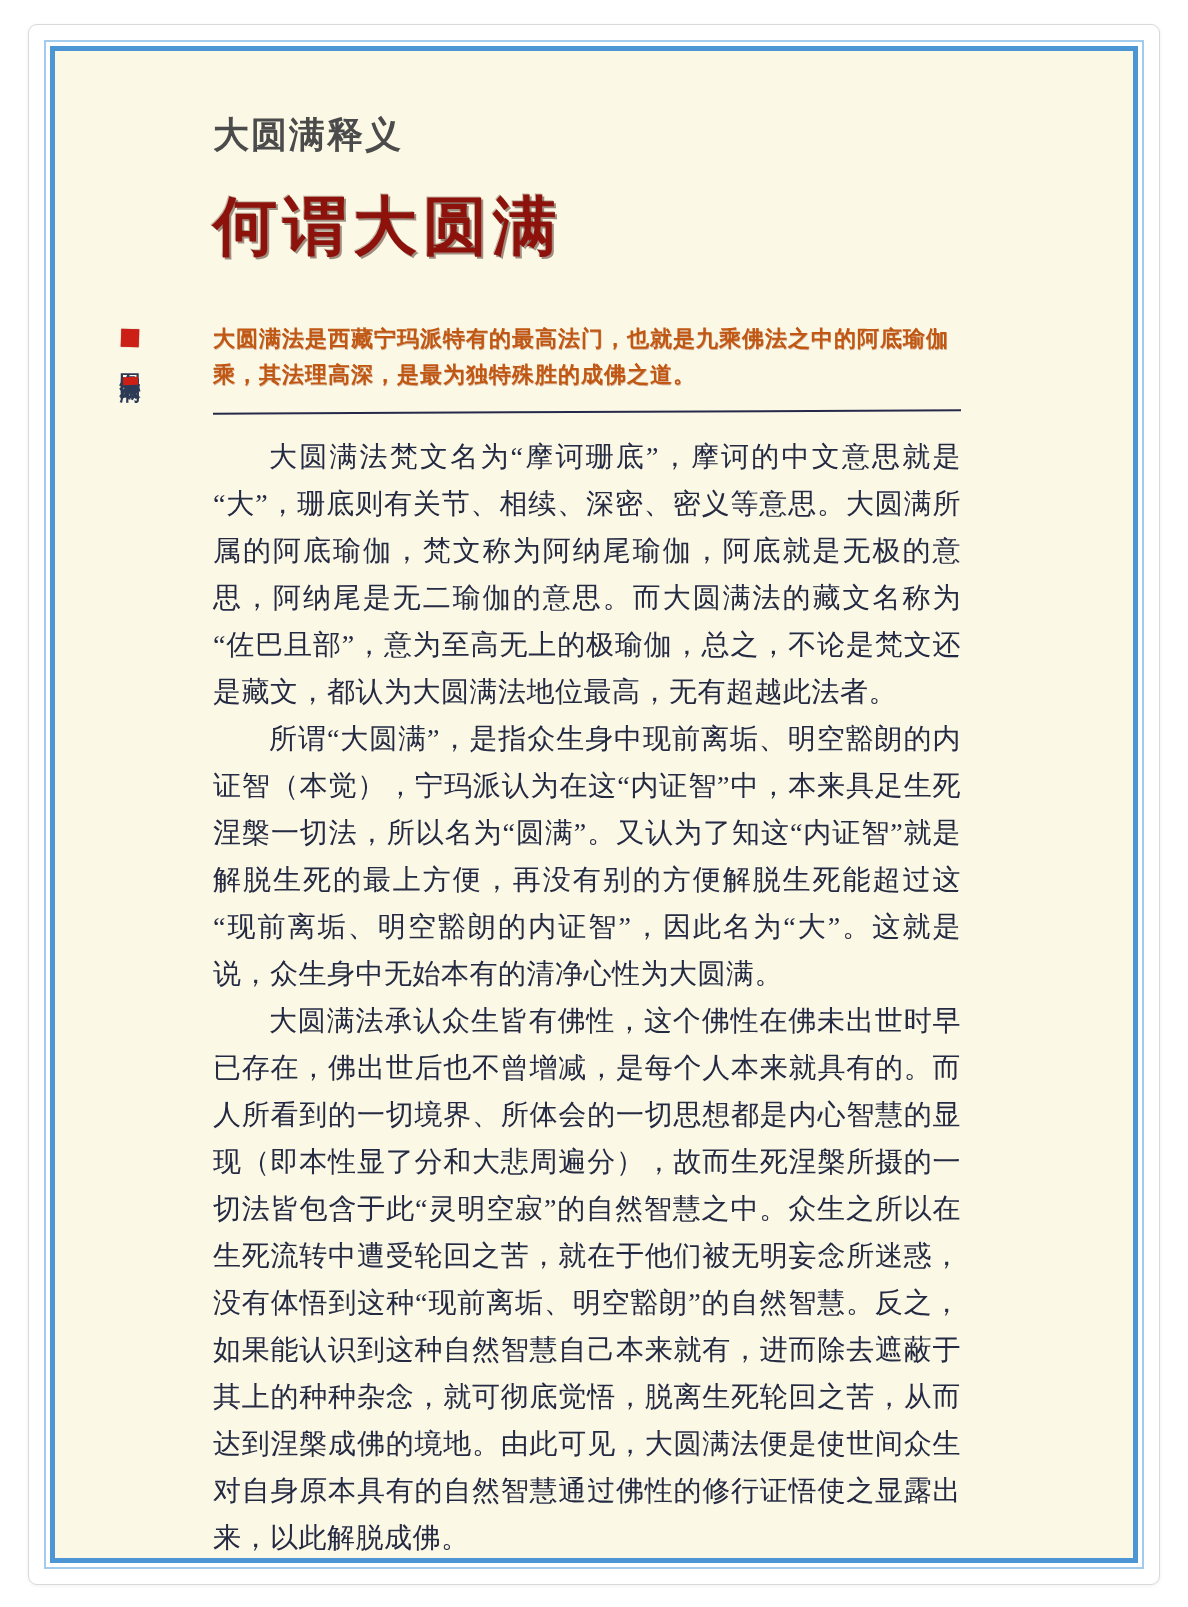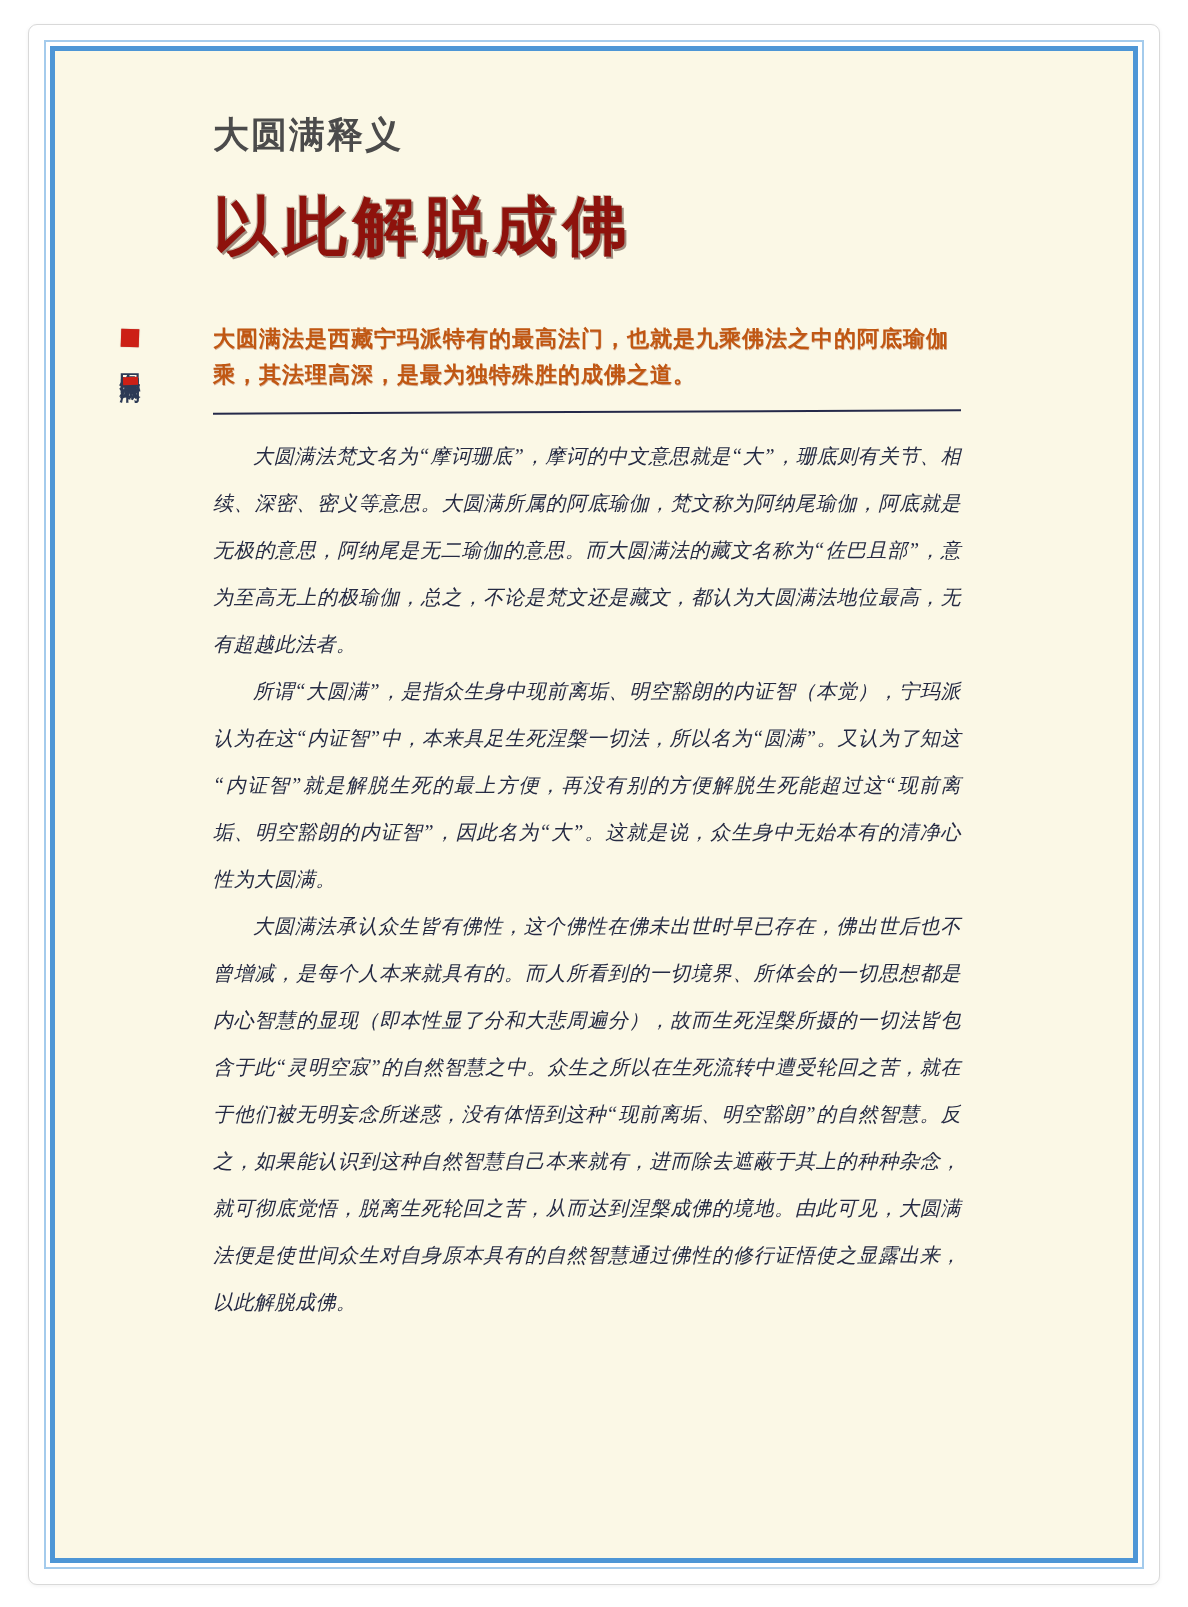--- a/index.html
+++ b/index.html
@@ -114,46 +114,45 @@
     margin-top:18px;
     width:100%;
     height:0;
     border-top:2.5px solid var(--divider-navy);
     transform:rotate(-0.25deg);
   }
   .body-text{
     margin-top:20px;
   }
   .body-text p{
-    font-size:20px;
+    font-size:28px;
     line-height:47px;
     color:var(--ink);
     text-align:justify;
     text-indent:2em;
     letter-spacing:0.5px;
-    font-style:italic;
   }
 </style>
 </head>
 <body>
 
 <div class="card">
   <div class="frame-outer">
     <div class="frame-inner">
       <div class="page">
 
         <div class="series-strip">
           <div class="series-marker"></div>
           <div class="series-label">图解大圆满</div>
           <div class="series-marker-bottom"></div>
         </div>
 
         <div class="content">
           <div class="kicker">大圆满释义</div>
-          <div class="main-title">以此解脱成佛</div>
+          <div class="main-title">何谓大圆满</div>
           <div class="intro">大圆满法是西藏宁玛派特有的最高法门，也就是九乘佛法之中的阿底瑜伽乘，其法理高深，是最为独特殊胜的成佛之道。</div>
           <div class="divider"></div>
           <div class="body-text">
               <p>大圆满法梵文名为“摩诃珊底”，摩诃的中文意思就是“大”，珊底则有关节、相续、深密、密义等意思。大圆满所属的阿底瑜伽，梵文称为阿纳尾瑜伽，阿底就是无极的意思，阿纳尾是无二瑜伽的意思。而大圆满法的藏文名称为“佐巴且部”，意为至高无上的极瑜伽，总之，不论是梵文还是藏文，都认为大圆满法地位最高，无有超越此法者。</p>
               <p>所谓“大圆满”，是指众生身中现前离垢、明空豁朗的内证智（本觉），宁玛派认为在这“内证智”中，本来具足生死涅槃一切法，所以名为“圆满”。又认为了知这“内证智”就是解脱生死的最上方便，再没有别的方便解脱生死能超过这“现前离垢、明空豁朗的内证智”，因此名为“大”。这就是说，众生身中无始本有的清净心性为大圆满。</p>
               <p>大圆满法承认众生皆有佛性，这个佛性在佛未出世时早已存在，佛出世后也不曾增减，是每个人本来就具有的。而人所看到的一切境界、所体会的一切思想都是内心智慧的显现（即本性显了分和大悲周遍分），故而生死涅槃所摄的一切法皆包含于此“灵明空寂”的自然智慧之中。众生之所以在生死流转中遭受轮回之苦，就在于他们被无明妄念所迷惑，没有体悟到这种“现前离垢、明空豁朗”的自然智慧。反之，如果能认识到这种自然智慧自己本来就有，进而除去遮蔽于其上的种种杂念，就可彻底觉悟，脱离生死轮回之苦，从而达到涅槃成佛的境地。由此可见，大圆满法便是使世间众生对自身原本具有的自然智慧通过佛性的修行证悟使之显露出来，以此解脱成佛。</p>
             </div>
         </div>
 
       </div>

